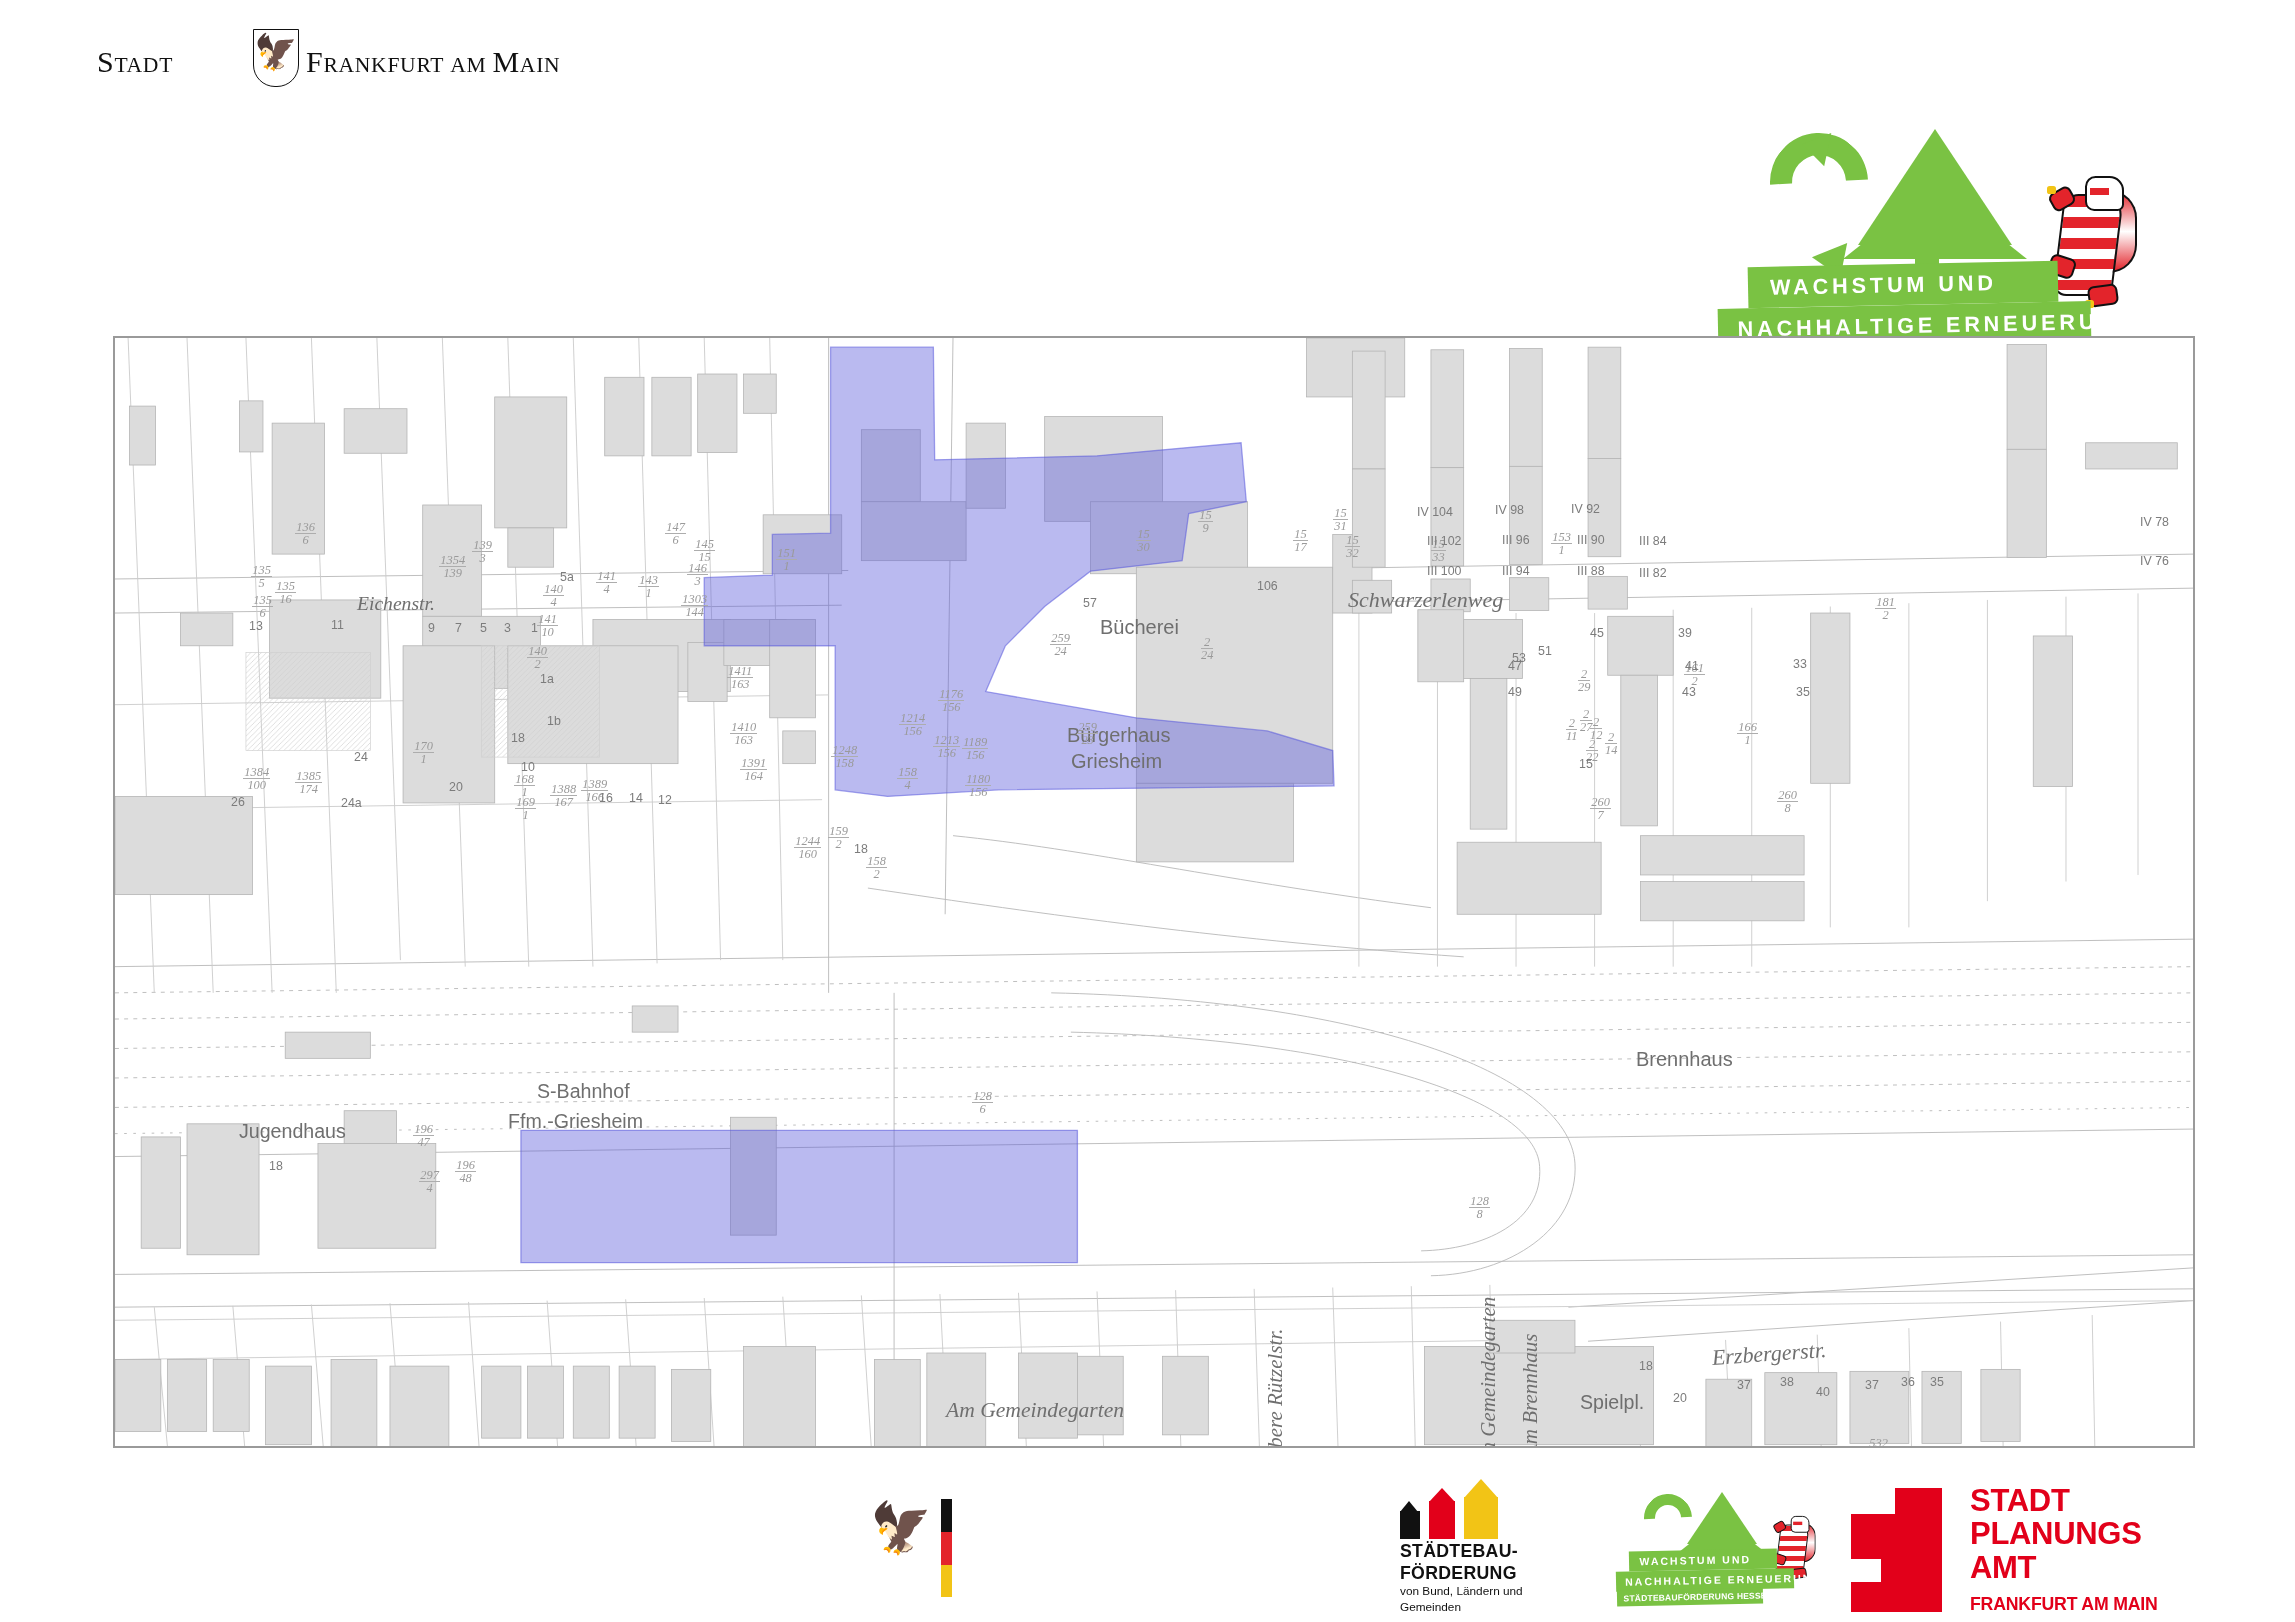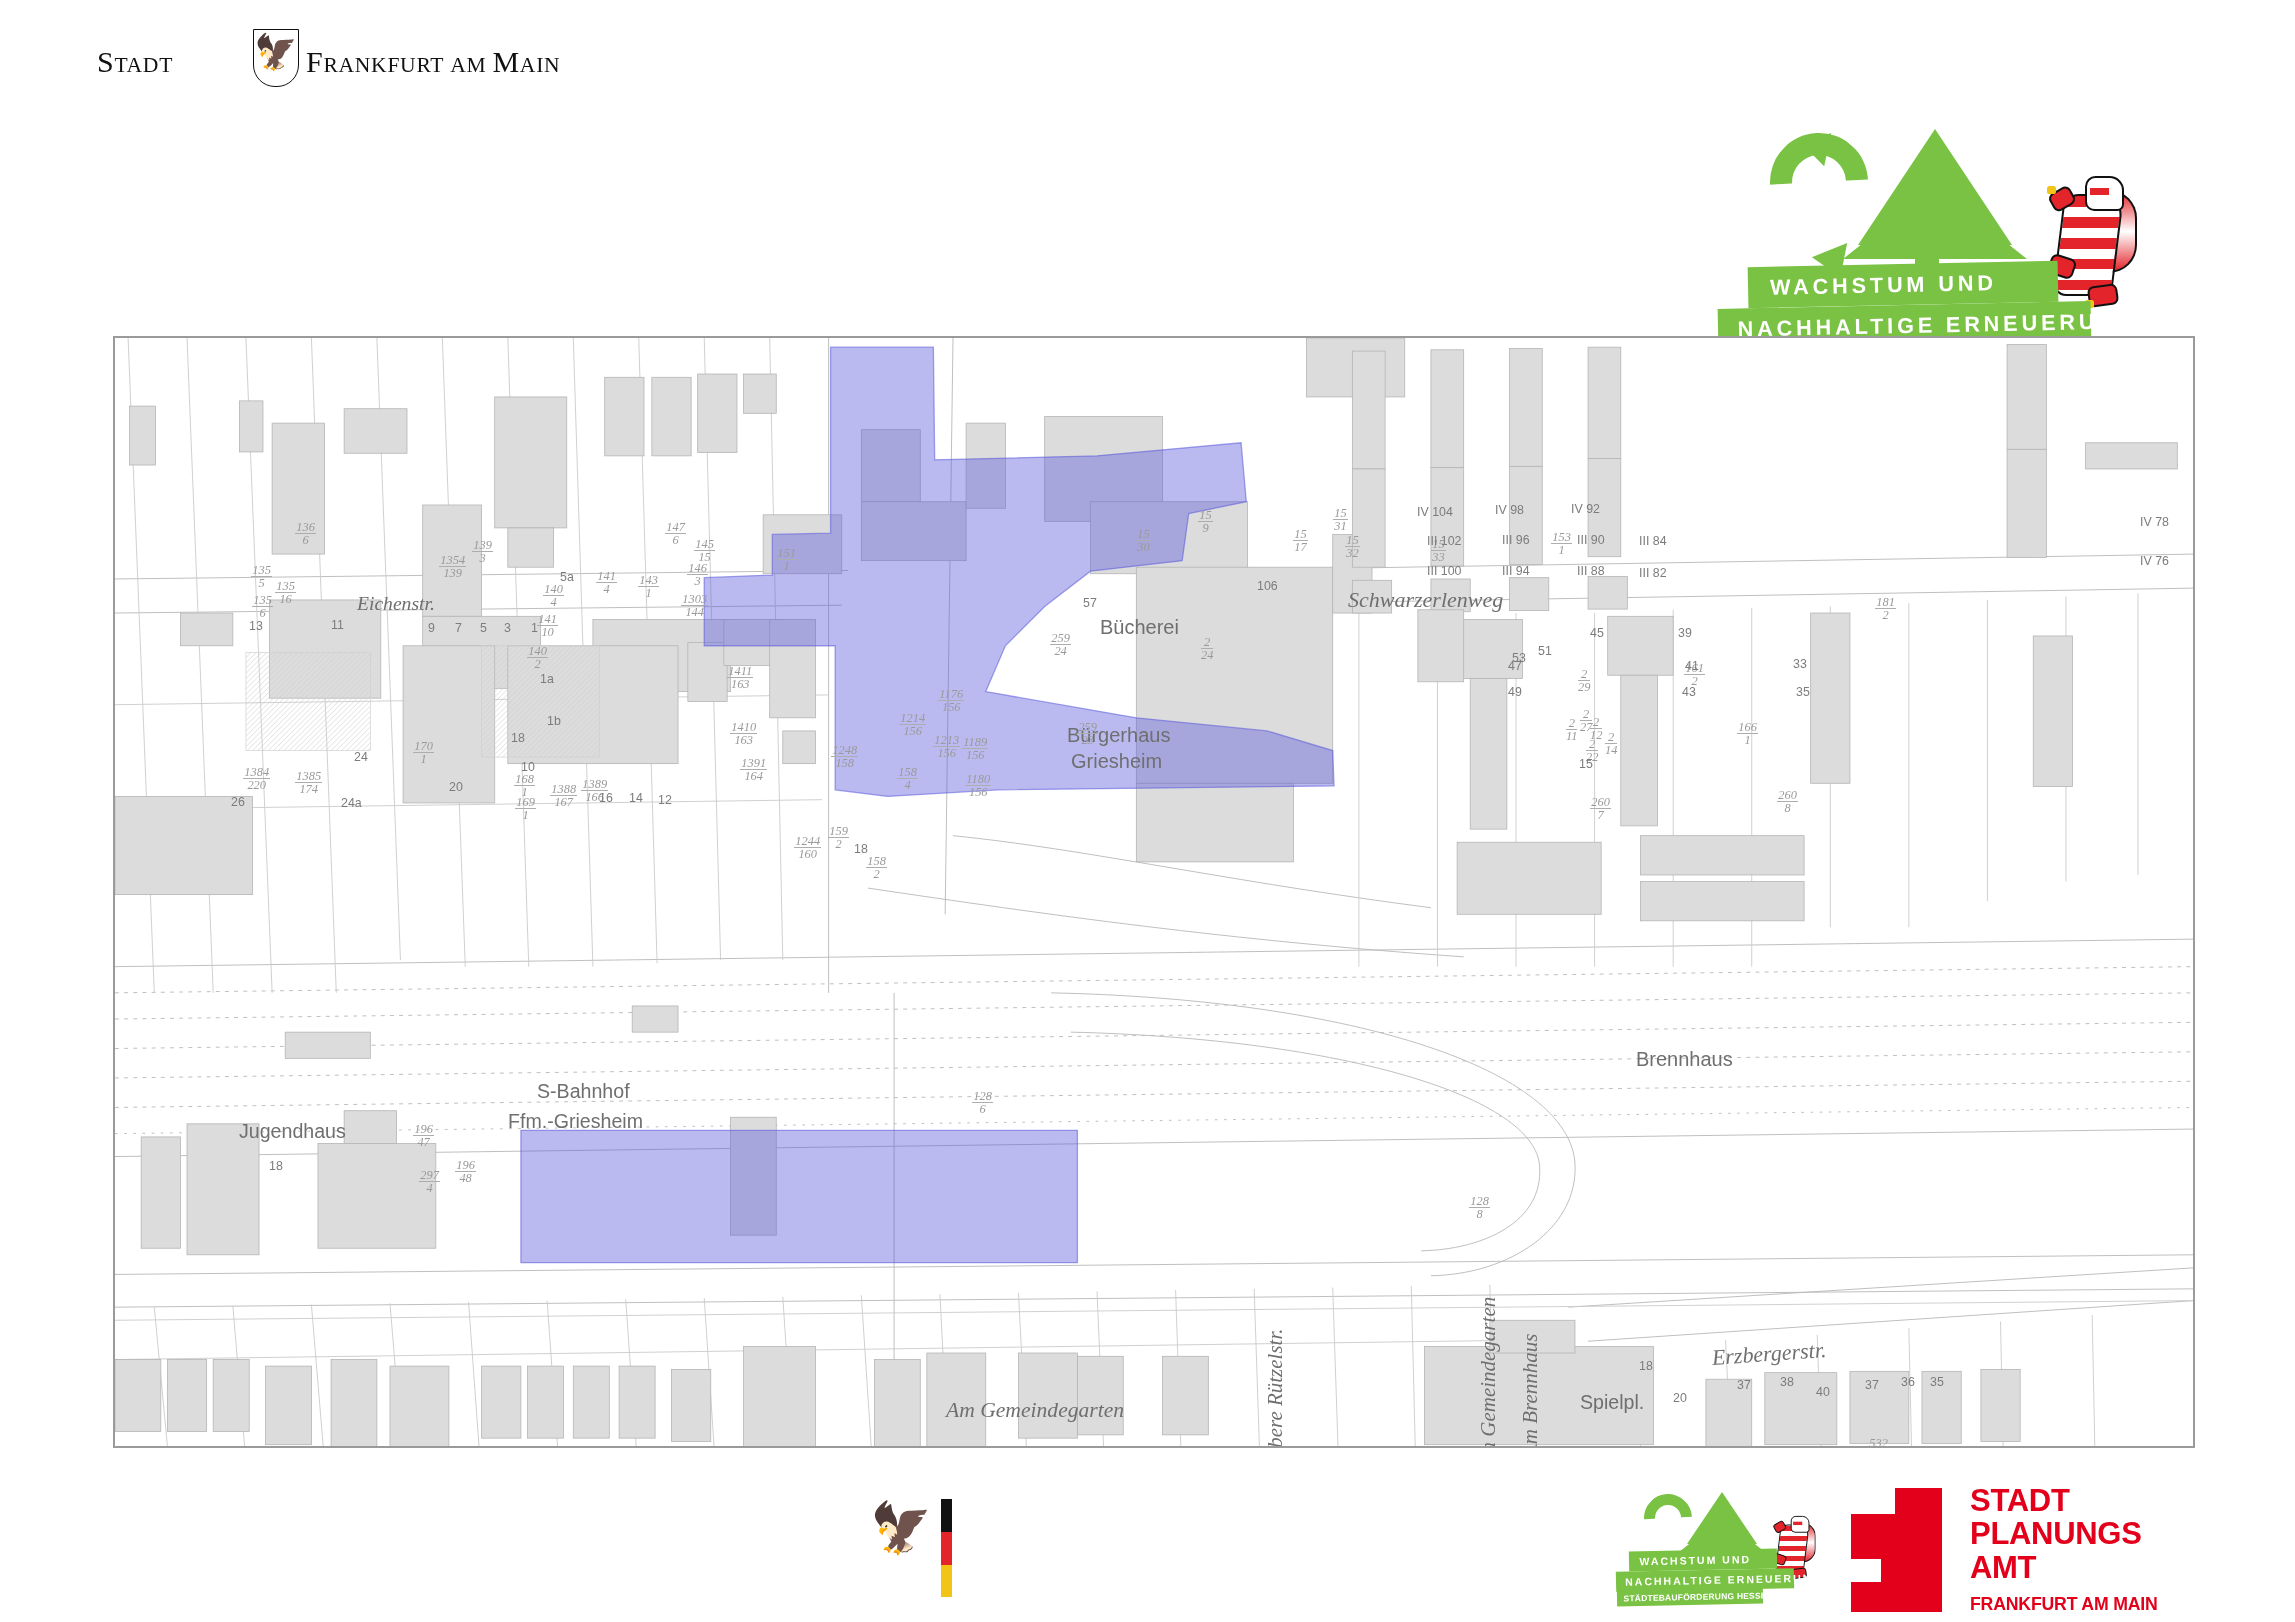--- a/index.html
+++ b/index.html
@@ -504,21 +504,21 @@
       <div class="mnum" style="left: 625px; top: 419px;">
         <span class="top">1391</span>
         <span class="bot">164</span>
       </div>
       <div class="mnum" style="left: 298px; top: 402px;">
         <span class="top">170</span>
         <span class="bot">1</span>
       </div>
       <div class="mnum" style="left: 128px; top: 428px;">
         <span class="top">1384</span>
-        <span class="bot">220</span>
+        <span class="bot">100</span>
       </div>
       <div class="mnum" style="left: 180px; top: 432px;">
         <span class="top">1385</span>
         <span class="bot">174</span>
       </div>
       <div class="mnum" style="left: 399px; top: 435px;">
         <span class="top">168</span>
         <span class="bot">1</span>
       </div>
       <div class="mnum" style="left: 400px; top: 458px;">
@@ -746,20 +746,38 @@
   <div id="bmwsb">
     <span class="eagle">🦅</span>
     <span class="flag">
       <i class="bk"></i>
         <i class="rd"></i>
         <i class="yl"></i>
     </span>
   </div>
 
 
+  <div id="staedtebau">
+    <div style="position:absolute;left:0;top:0;width:137px;height:52px;">
+      <div style="position:absolute;left:0;top:25px;width:19.6px;height:27.5px;background:#111;"></div>
+      <div style="position:absolute;left:0;top:14.4px;width:0;height:0;border-left:9.8px solid transparent;border-right:9.8px solid transparent;border-bottom:11.8px solid #111;"></div>
+      <div style="position:absolute;left:29px;top:14.4px;width:26px;height:38px;background:#e2001a;"></div>
+      <div style="position:absolute;left:29px;top:1.3px;width:0;height:0;border-left:13px solid transparent;border-right:13px solid transparent;border-bottom:14.4px solid #e2001a;"></div>
+      <div style="position:absolute;left:64px;top:10.5px;width:34px;height:42px;background:#f2c416;"></div>
+      <div style="position:absolute;left:64px;top:-7.9px;width:0;height:0;border-left:17px solid transparent;border-right:17px solid transparent;border-bottom:19.6px solid #f2c416;"></div>
+    </div>
+    <div id="sb-t">
+      <span>STÄDTEBAU-</span><br>
+      <span>FÖRDERUNG</span>
+    </div>
+    <div id="sb-s">
+      <span>von Bund, Ländern und</span><br>
+      <span>Gemeinden</span>
+    </div>
+  </div>
 
   <div id="wachstum-small">
     <div id="ws-arrow"></div>
     <div id="ws-tree2"></div>
     <div id="ws-tree"></div>
     <div id="ws-trunk"></div>
     <div id="ws-lion">
       <div class="lion" style="transform:scale(0.48);transform-origin:left top;">
         <div class="tail"></div>
           <div class="body"></div>

